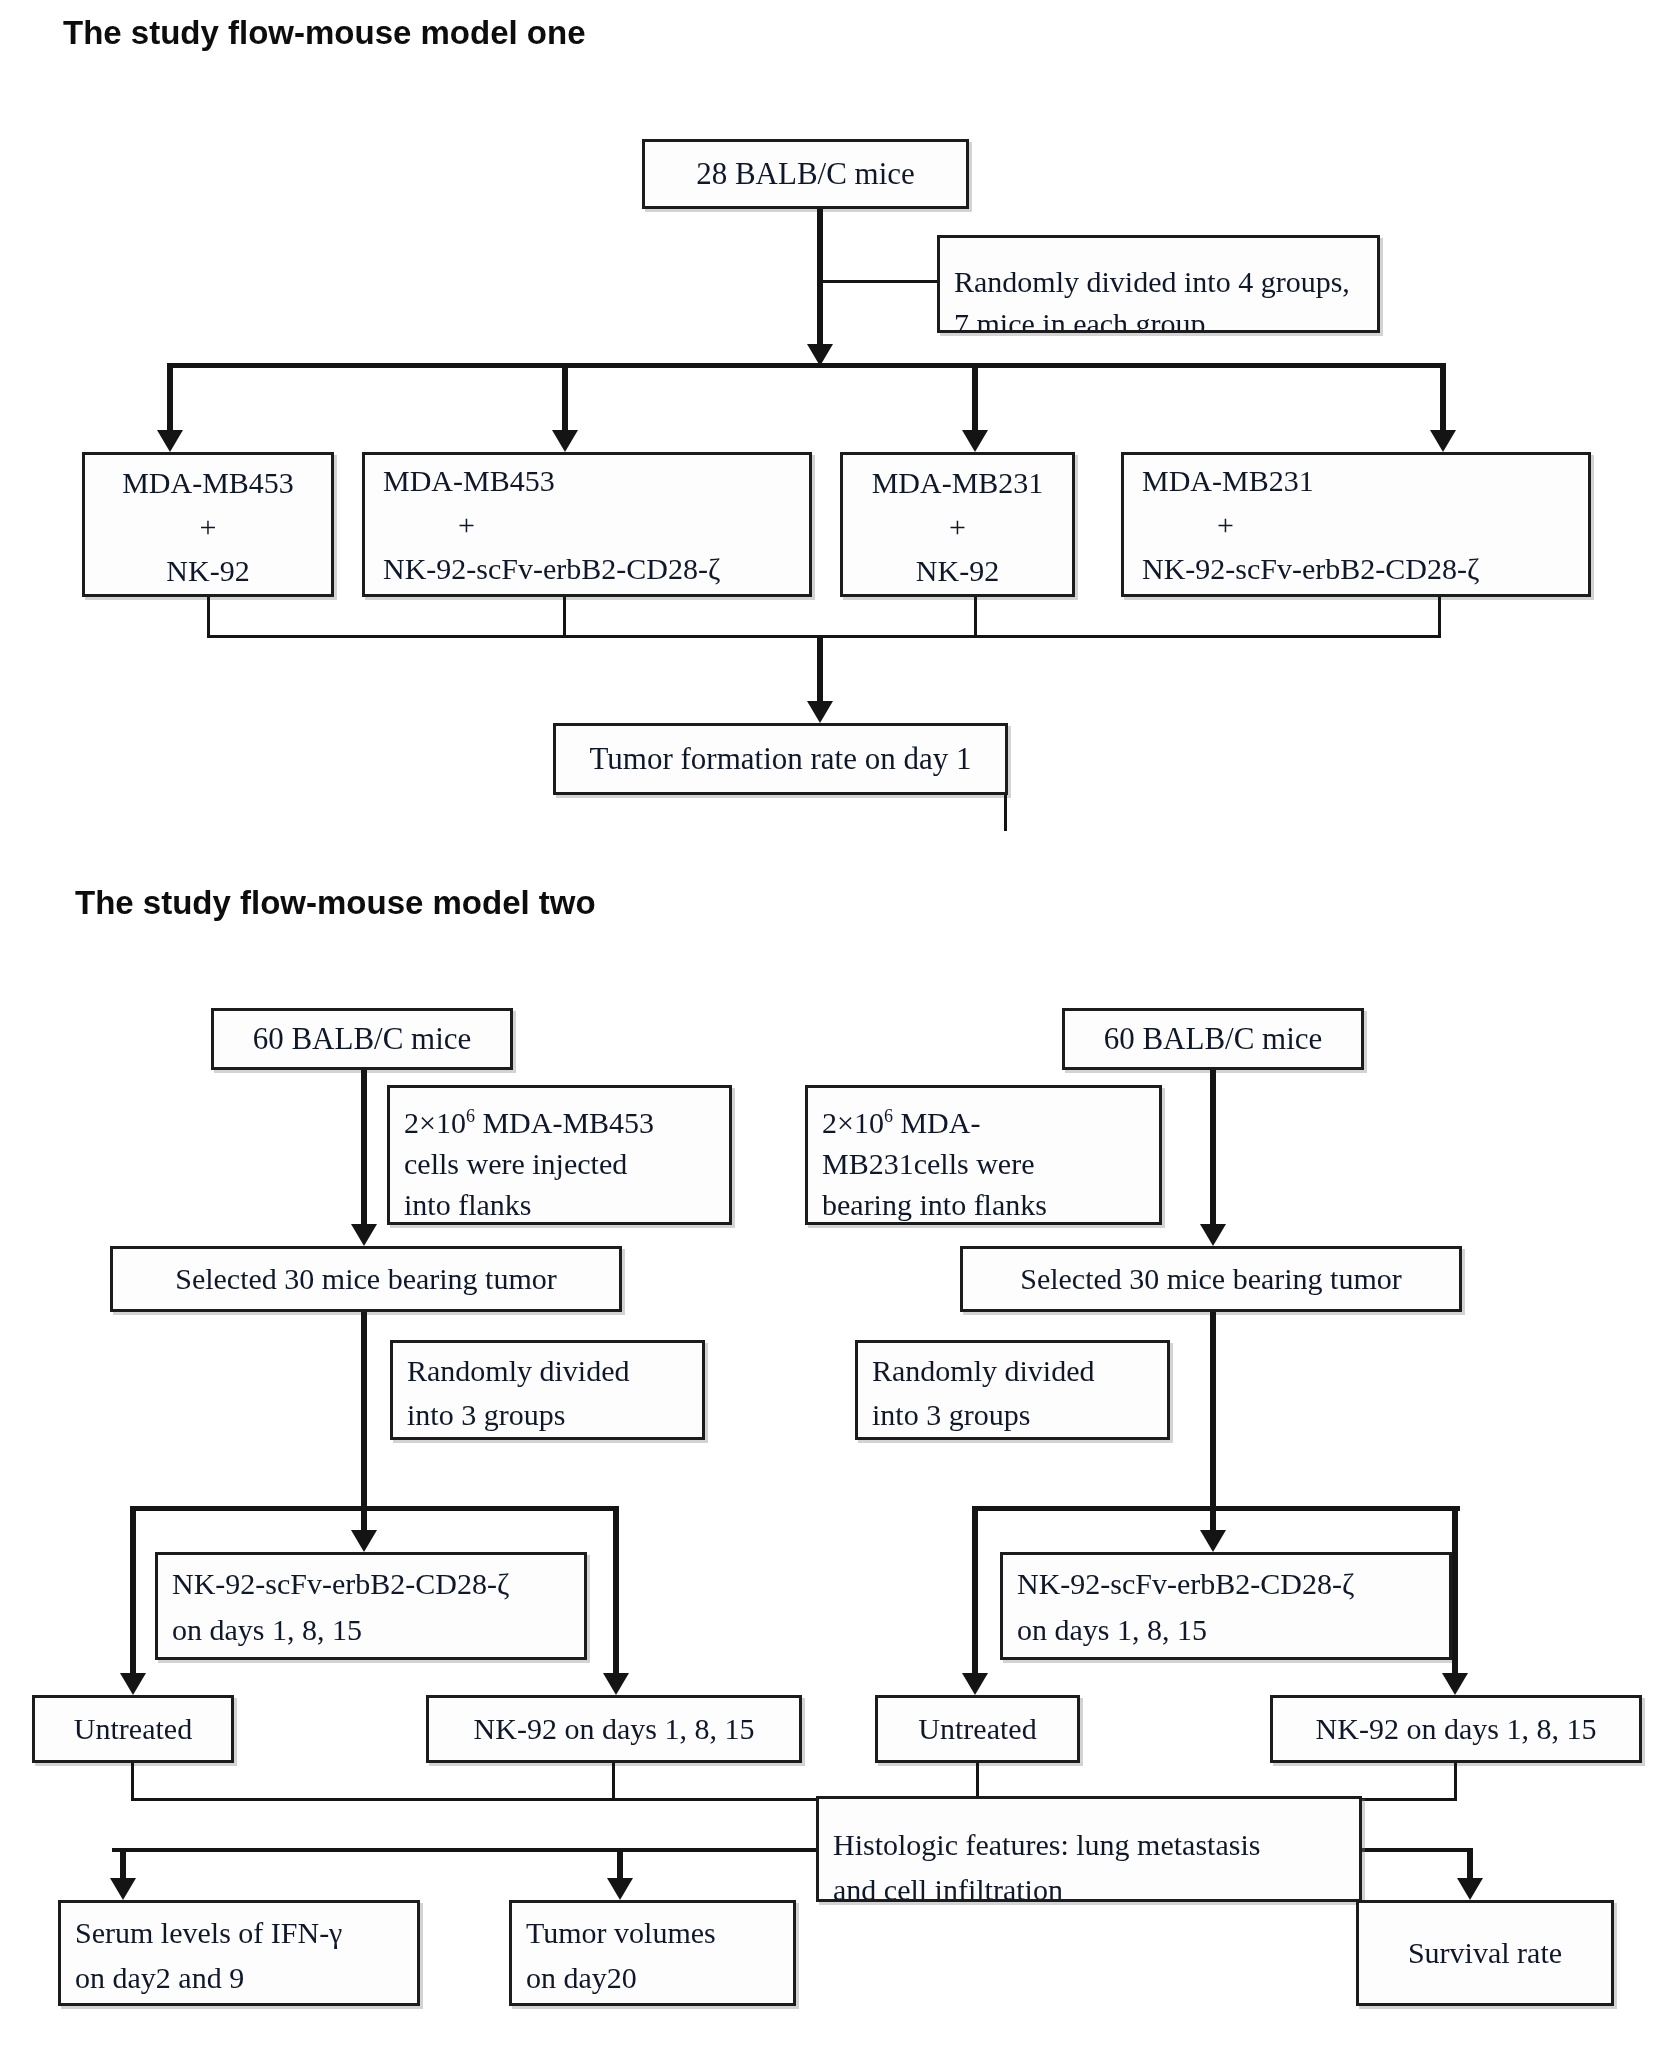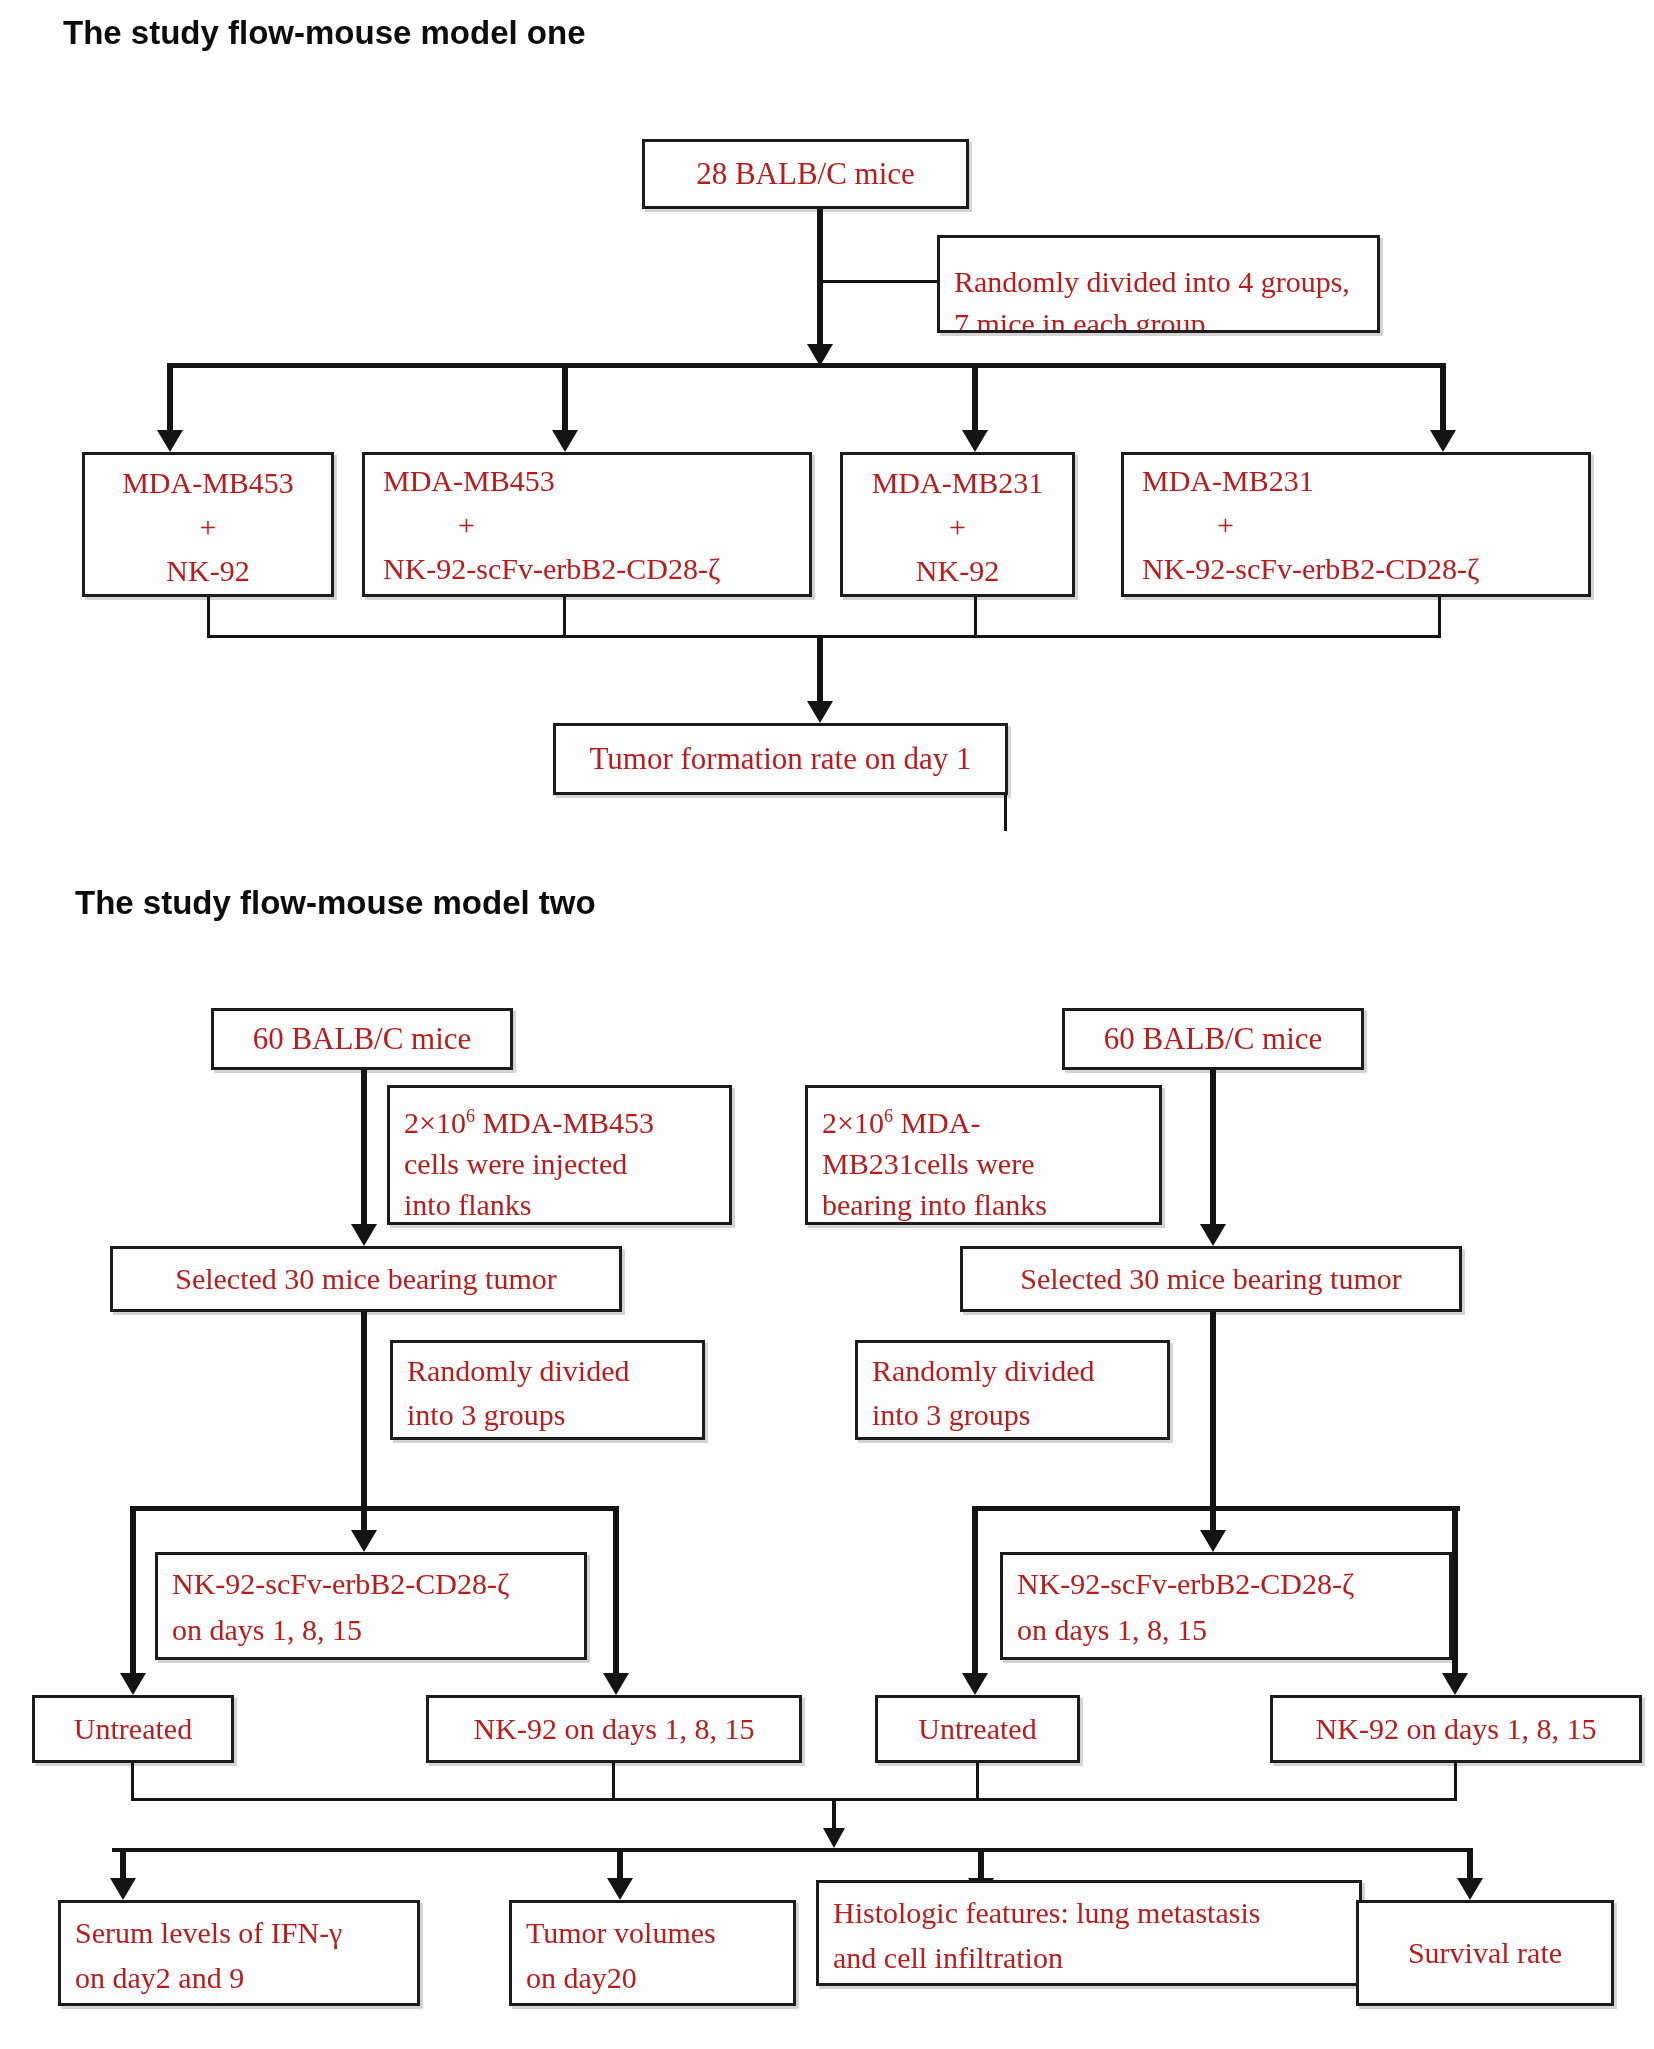--- a/index.html
+++ b/index.html
@@ -17,21 +17,21 @@
     color:#0d0d0d;
     white-space:nowrap;
   }
   .bx {
     position:absolute;
     box-sizing:border-box;
     border:3px solid #1c1c1c;
     background:#fdfdfd;
     font-family:"Liberation Serif", serif;
     font-size:30px;
-    color:#b91c1c;
+    color:#0f172a;
     box-shadow:3px 3px 0 rgba(130,130,130,0.35);
     overflow:hidden;
   }
   .ctr {
     display:flex; flex-direction:column;
     justify-content:center; align-items:center;
     text-align:center;
   }
   .one {
     display:flex; align-items:center; justify-content:center;
@@ -239,21 +239,21 @@
   <div class="ah" style="left:1457px; top:1878px;"></div>
 
   <div class="bx lft lh45" style="left:30px; top:1900px; width:362px; height:106px; padding-top:7px;">
     <div>Serum levels of IFN-γ</div>
     <div>on day2 and 9</div>
   </div>
   <div class="bx lft lh45" style="left:481px; top:1900px; width:287px; height:106px; padding-top:7px;">
     <div>Tumor volumes</div>
     <div>on day20</div>
   </div>
-  <div class="bx lft lh45" style="left:788px; top:1880px; width:546px; height:106px; padding-top:7px;">
+  <div class="bx lft lh45" style="left:788px; top:1796px; width:546px; height:106px; padding-top:23px;">
     <div>Histologic features: lung metastasis</div>
     <div>and cell infiltration</div>
   </div>
   <div class="bx one" style="left:1356px; top:1900px; width:258px; height:106px;">
     <span>Survival rate</span>
   </div>
 
 </div>
 
 </body></html>

